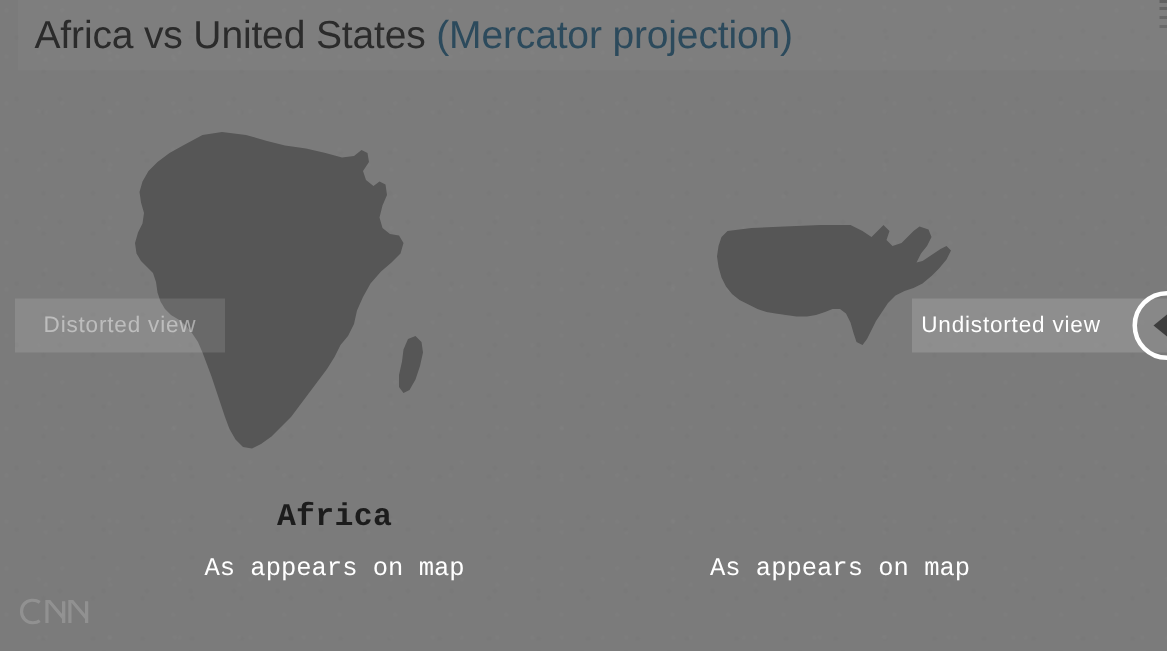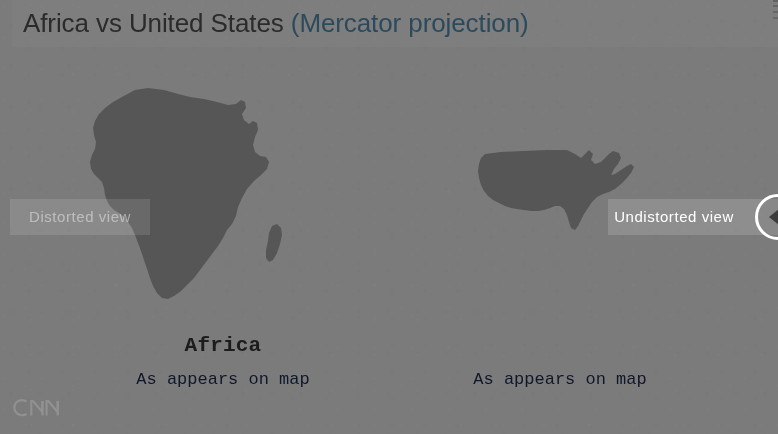--- a/index.html
+++ b/index.html
@@ -100,21 +100,21 @@
     left: 0;
     top: 333px;
     width: 330px;
   }
   .country-sub {
     position: absolute;
     left: 0;
     top: 368px;
     width: 330px;
     font-size: 17px;
-    color: #0f172a;
+    color: #ffffff;
     line-height: 23px;
   }
 
   
   .view-tab {
     position: absolute;
     top: 199px;
     height: 36px;
     line-height: 36px;
     font-size: 15px;

